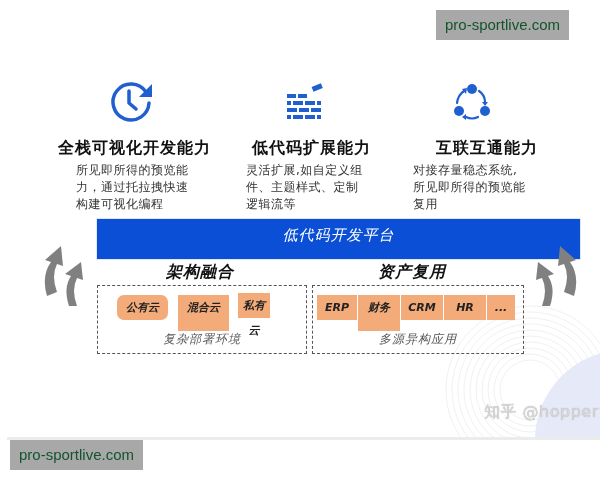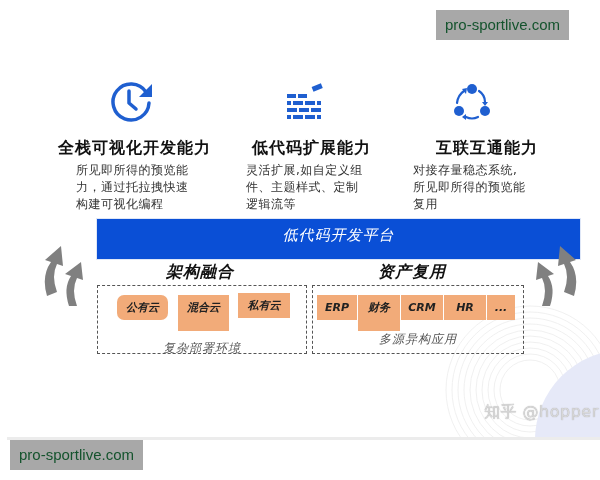--- a/index.html
+++ b/index.html
@@ -128,22 +128,22 @@
     <path d="M14 68 Q20 52 14 40 L8 42 L10 24 L26 36 L20 38 Q28 50 22 68 Z"></path>
     <path d="M36 54 Q42 38 36 26 L30 28 L32 8 L48 22 L42 24 Q52 38 46 58 Z"></path>
   </g>
 </svg>
 
 <div>
   <div class="abs section-label" style="left:166px; top:262px;">架构融合</div>
   <div class="abs dashed-box" style="left:97px; top:285px; width:210px; height:69px;"></div>
   <div class="abs tag" style="left:117px; top:295px; width:51px; height:25px;border-radius:7px;">公有云</div>
   <div class="abs tag" style="left:178px; top:295px; width:51px; height:36px;">混合云</div>
-  <div class="abs tag" style="left:238px; top:293px; width:52px; height:25px;">私有云</div>
-  <div class="abs box-caption" style="left:97px; top:340px; width:210px;">复杂部署环境</div>
+  <div class="abs tag" style="left:238px; top:293px; width:32px; height:25px;">私有云</div>
+  <div class="abs box-caption" style="left:97px; top:331px; width:210px;">复杂部署环境</div>
 </div>
 
 <div>
   <div class="abs section-label" style="left:378px; top:262px;">资产复用</div>
   <div class="abs dashed-box" style="left:312px; top:285px; width:212px; height:69px;"></div>
   <div class="abs tag" style="left:317px; top:295px; width:40px; height:25px;">ERP</div>
   <div class="abs tag" style="left:358px; top:295px; width:42px; height:36px;">财务</div>
   <div class="abs tag" style="left:401px; top:295px; width:42px; height:25px;">CRM</div>
   <div class="abs tag" style="left:444px; top:295px; width:42px; height:25px;">HR</div>
   <div class="abs tag" style="left:487px; top:295px; width:28px; height:25px;">...</div>

